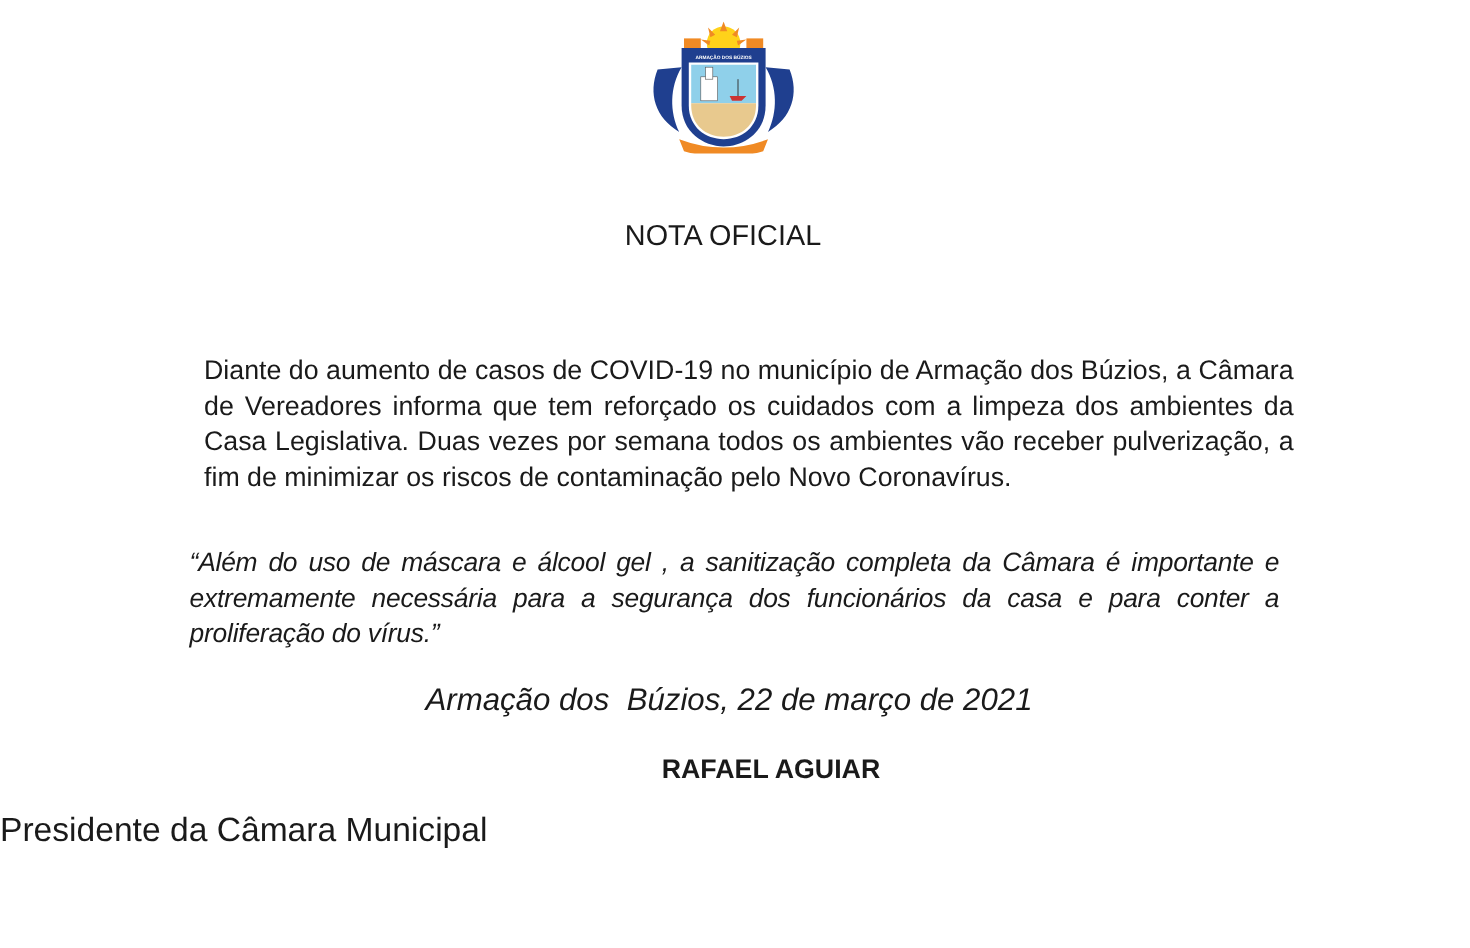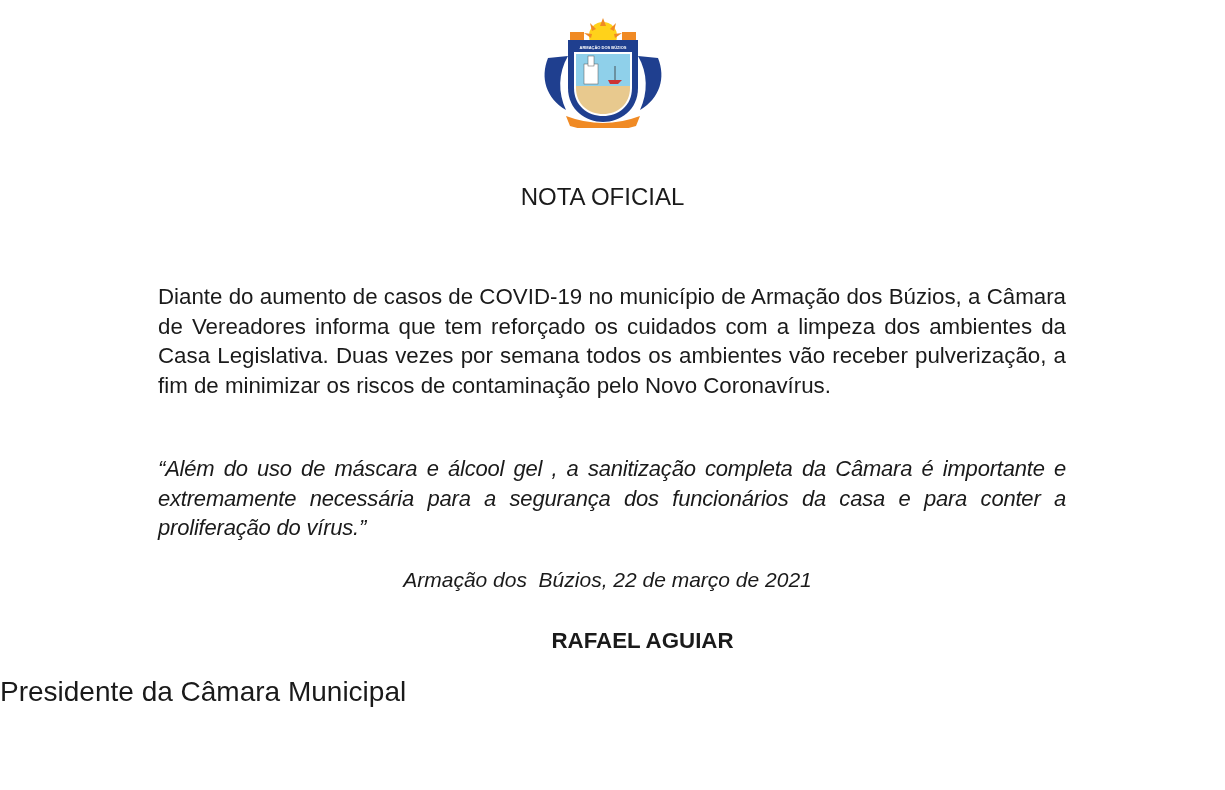--- a/index.html
+++ b/index.html
@@ -2,21 +2,21 @@
 <html><head>
 <meta charset="utf-8">
 <style>
   html, body { margin: 0; padding: 0; background: #ffffff; }
   body { width: 1225px; height: 790px; position: relative; overflow: hidden; font-family: "Liberation Sans", sans-serif; color: #1a1a1a; }
   .logo { position: absolute; left: 538px; top: 18px; width: 130px; height: 110px; }
   .title { position: absolute; left: 0; width: 1205px; top: 183px; text-align: center; font-weight: normal; font-size: 24px; }
   .para { position: absolute; left: 158px; width: 908px; font-size: 22.3px; line-height: 29.5px; text-align: justify; }
   .p1 { top: 282px; }
   .p2 { top: 454px; font-style: italic; font-family: "Liberation Sans Narrow", "Liberation Sans", sans-serif; font-size: 22px; letter-spacing: -0.2px; }
-  .place { position: absolute; left: 0; width: 1215px; top: 568px; text-align: center; font-style: italic; font-size: 21px; }
+  .place { position: absolute; left: 0; width: 1215px; top: 568px; text-align: center; font-style: italic; font-size: 26px; }
   .name { position: absolute; left: 0; width: 1215px; top: 628px; text-align: center; font-weight: bold; font-size: 22.3px; margin-left: 35px; }
   .role { position: absolute; left: 0; width: 1221px; top: 676px; text-align: left; font-size: 28px; }
 </style>
 </head>
 <body>
 
 <div class="logo">
   <svg width="130" height="110" viewBox="0 0 130 110">
 
     <circle cx="65" cy="18" r="14" fill="#ffd21a"></circle>
@@ -43,21 +43,21 @@
     <polygon points="70,62 84,62 80,66 72,66" fill="#c33"></polygon>
     <line x1="77" y1="48" x2="77" y2="62" stroke="#333" stroke-width="0.8"></line>
     <text x="65" y="31" font-size="4" fill="#ffffff" text-anchor="middle" font-family="Liberation Sans, sans-serif" font-weight="bold">ARMAÇÃO DOS BÚZIOS</text>
 
     <path d="M28,98 Q65,112 102,98 L98,108 Q65,118 32,108 Z" fill="#f08a24"></path>
   </svg>
 </div>
 
 <div class="title">NOTA OFICIAL</div>
 
-<p class="para p1" style="margin:0">Diante do aumento de casos de COVID-19 no município de Armação dos Búzios, a Câmara de Vereadores informa que tem reforçado os cuidados com a limpeza dos ambientes da Casa Legislativa. Duas vezes por semana todos os ambientes vão receber pulverização, a fim de minimizar os riscos de contaminação pelo Novo Coronavírus.</p>
+<p class="para p1" style="margin:12px">Diante do aumento de casos de COVID-19 no município de Armação dos Búzios, a Câmara de Vereadores informa que tem reforçado os cuidados com a limpeza dos ambientes da Casa Legislativa. Duas vezes por semana todos os ambientes vão receber pulverização, a fim de minimizar os riscos de contaminação pelo Novo Coronavírus.</p>
 
 <p class="para p2" style="margin:0">“Além do uso de máscara e álcool gel , a sanitização completa da Câmara é importante e extremamente necessária para a segurança dos funcionários da casa e para conter a proliferação do vírus.”</p>
 
 <div class="place" style="white-space:pre">Armação dos  Búzios, 22 de março de 2021</div>
 
 <div class="name">RAFAEL AGUIAR</div>
 
 <div class="role">Presidente da Câmara Municipal</div>
 
 </body></html>

